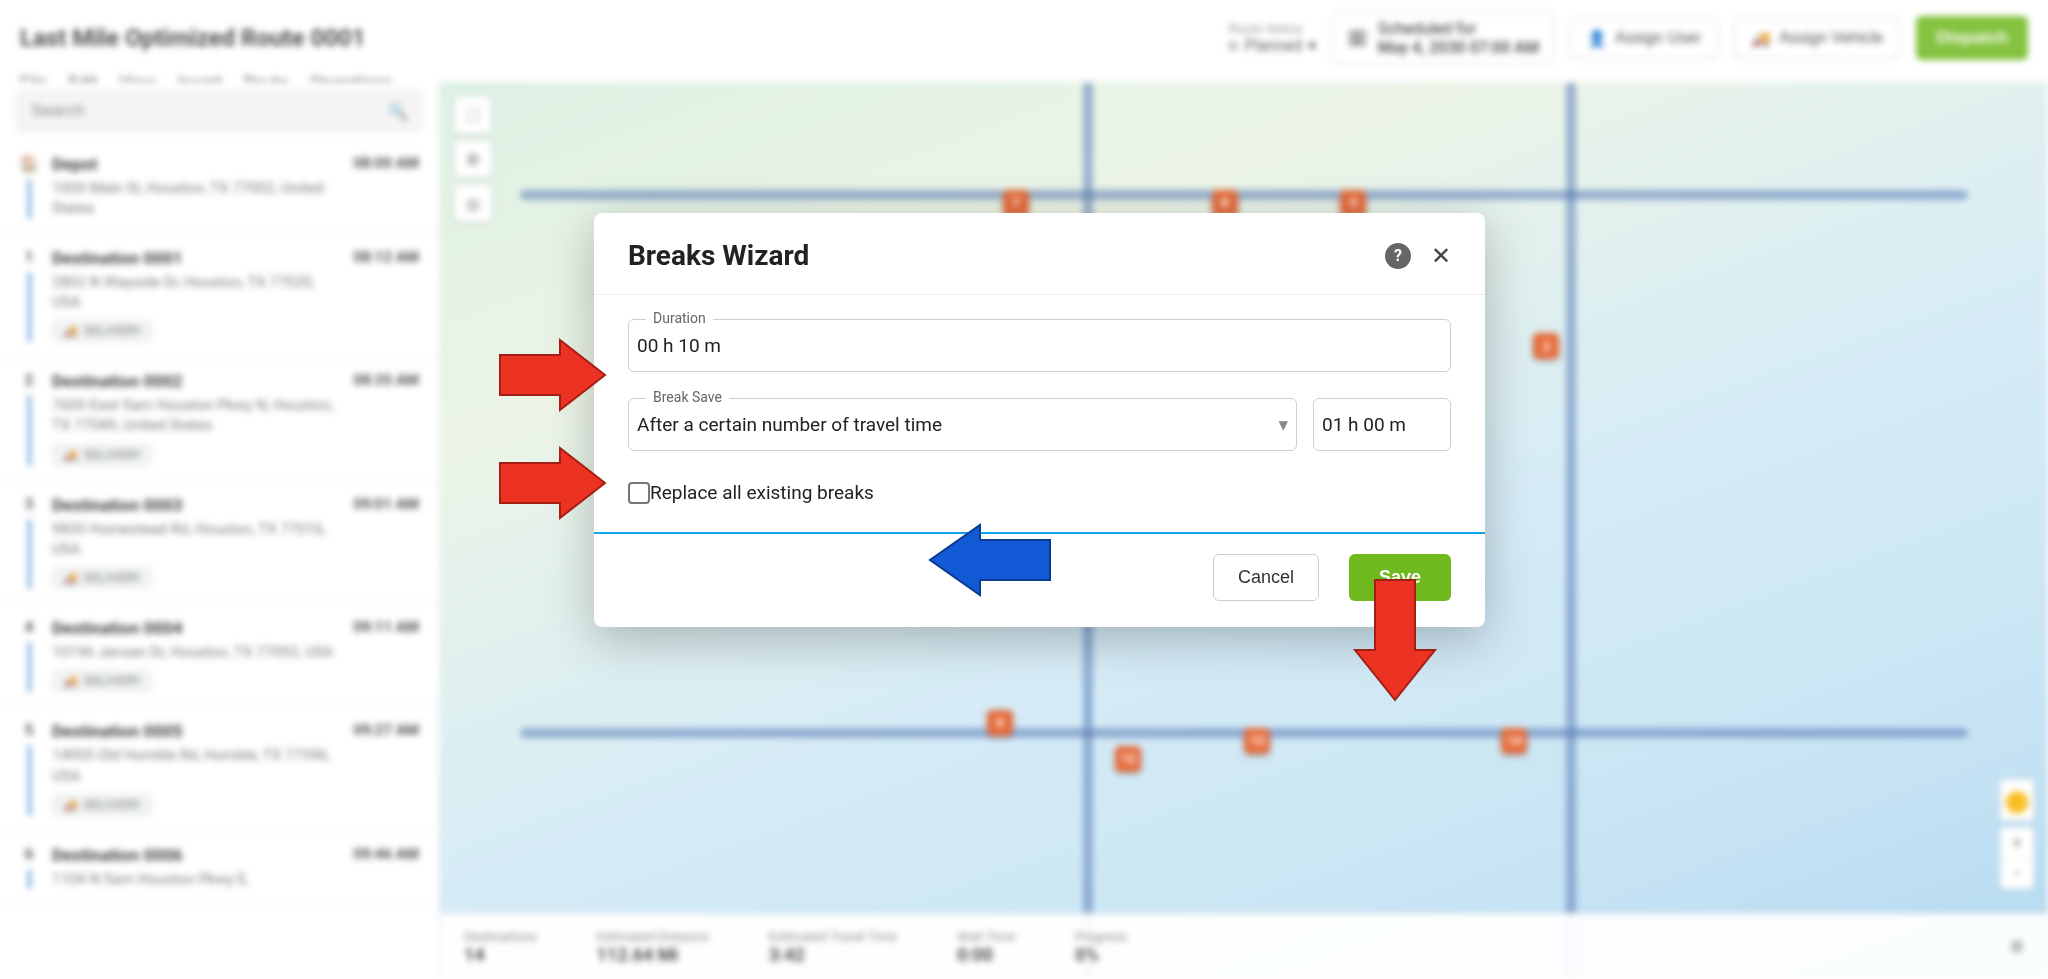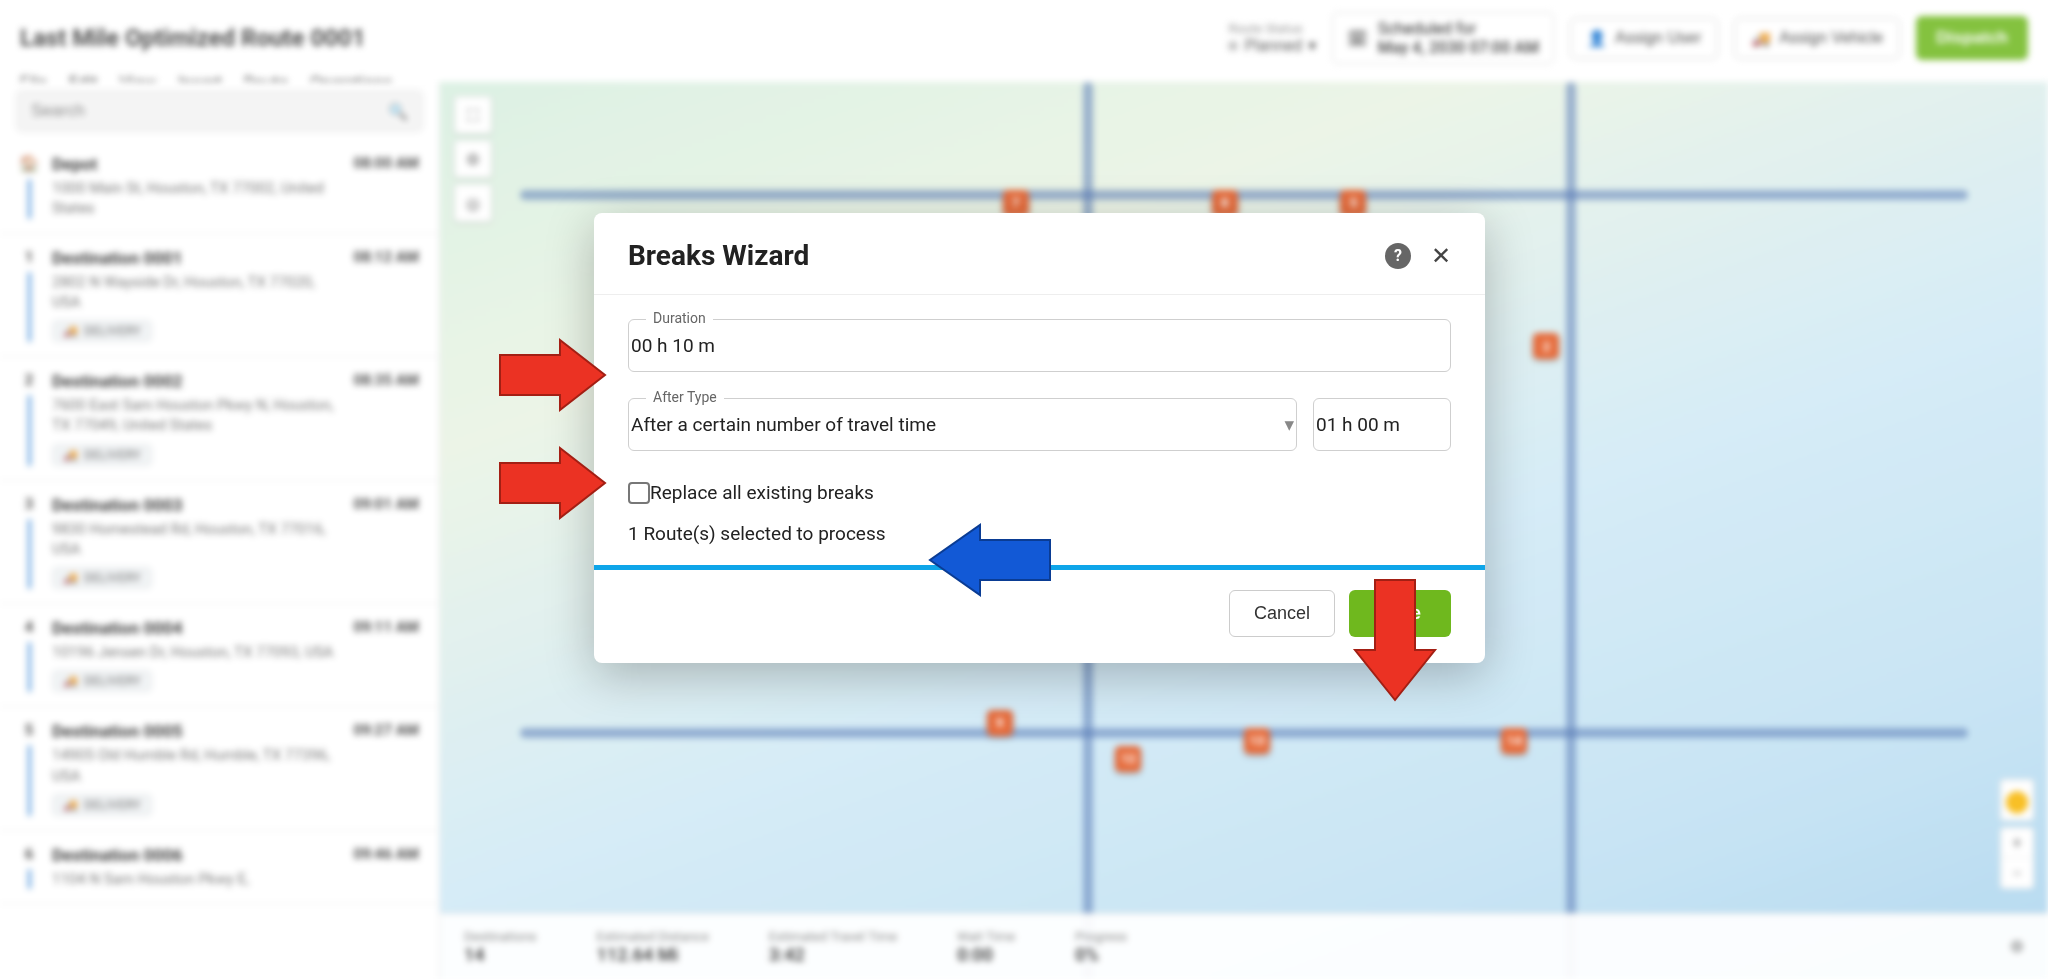--- a/index.html
+++ b/index.html
@@ -69,31 +69,31 @@
 .modal { position: absolute; left: 594px; top: 213px; width: 891px; background: #fff; border-radius: 8px; box-shadow: 0 12px 48px rgba(0,0,0,.25); z-index: 100; }
 .modal-header { display: flex; align-items: center; padding: 26px 34px 22px 34px; border-bottom: 1px solid #eee; }
 .modal-header h2 { font-size: 28px; font-weight: 700; color: #222; }
 .modal-header .hdr-icons { margin-left: auto; display: flex; gap: 20px; align-items: center; color: #555; }
 .help-ic { width: 26px; height: 26px; border-radius: 50%; background: #666; color: #fff; display:flex; align-items:center; justify-content:center; font-weight:700; font-size:16px; }
 .close-ic { font-size: 24px; cursor: pointer; color: #444; }
 
 .modal-body { padding: 24px 34px 10px 34px; }
 .field-wrap { position: relative; margin-bottom: 26px; }
 .field-wrap .float-label { position: absolute; top: -9px; left: 18px; background: #fff; padding: 0 7px; font-size: 14px; color: #666; }
-.field-wrap .box { border: 1px solid #cfcfcf; border-radius: 6px; padding: 14px 2px; font-size: 19px; color: #222; display: flex; align-items: center; gap: 6px; }
+.field-wrap .box { border: 1px solid #cfcfcf; border-radius: 6px; padding: 14px 8px; font-size: 19px; color: #222; display: flex; align-items: center; gap: 6px; }
 .field-row { display: flex; gap: 16px; }
 .field-row .field-wrap:first-child { flex: 1; }
 .field-row .field-wrap.small { width: 138px; }
 .select-box::after { content: '▾'; margin-left: auto; color: #888; }
 
 .checkbox-row { display: flex; align-items: center; font-size: 19px; color: #222; margin: 4px 0 18px 0; }
 .checkbox-row .cb { width: 22px; height: 22px; border: 2px solid #777; border-radius: 4px; }
 .routes-selected { font-size: 19px; color: #222; margin-bottom: 10px; }
 
-.modal-footer { border-top: 5px solid #0ea5e9; padding: 20px 34px 26px 34px; display: flex; justify-content: flex-end; gap: 14px; }
+.modal-footer { border-top: 2px solid #0ea5e9; padding: 20px 34px 26px 34px; display: flex; justify-content: flex-end; gap: 30px; }
 .btn-cancel { border: 1px solid #ccc; background: #fff; border-radius: 6px; padding: 12px 24px; font-size: 18px; color: #333; cursor: pointer; }
 .btn-save { background: #6fb81e; color: #fff; border: none; border-radius: 6px; padding: 12px 30px; font-size: 18px; font-weight: 600; cursor: pointer; }
 
 
 .arrows { position: absolute; inset: 0; pointer-events: none; z-index: 200; }
 </style>
 </head>
 <body>
 
 <div class="app-frame">
@@ -276,34 +276,33 @@
       <span class="close-ic">✕</span>
     </div>
   </div>
   <div class="modal-body">
     <div class="field-wrap">
       <span class="float-label">Duration</span>
       <div class="box">00 h  10 m</div>
     </div>
     <div class="field-row">
       <div class="field-wrap">
-        <span class="float-label">After Type</span>
+        <span class="float-label">Break Save</span>
         <div class="box select-box">
             <span>After a certain number of travel time</span>
           </div>
       </div>
       <div class="field-wrap small">
         <div class="box">01 h  00 m</div>
       </div>
     </div>
     <div class="checkbox-row">
       <span class="cb"></span>
       <span>Replace all existing breaks</span>
     </div>
-    <div class="routes-selected">1 Route(s) selected to process</div>
   </div>
   <div class="modal-footer">
     <button class="btn-cancel">Cancel</button>
     <button class="btn-save">Save</button>
   </div>
 </div>
 
 <svg class="arrows" width="2048" height="979">
 
   <g fill="#eb3223" stroke="#a31f14" stroke-width="2">

